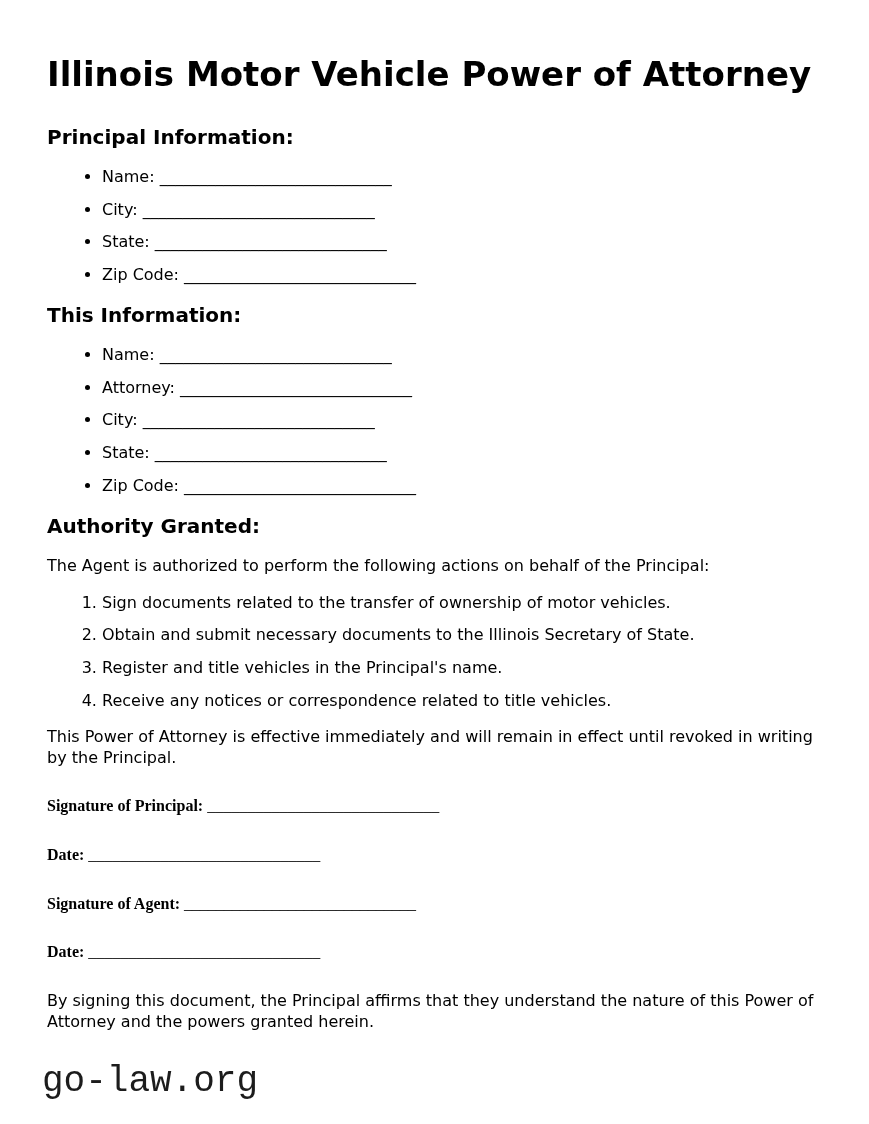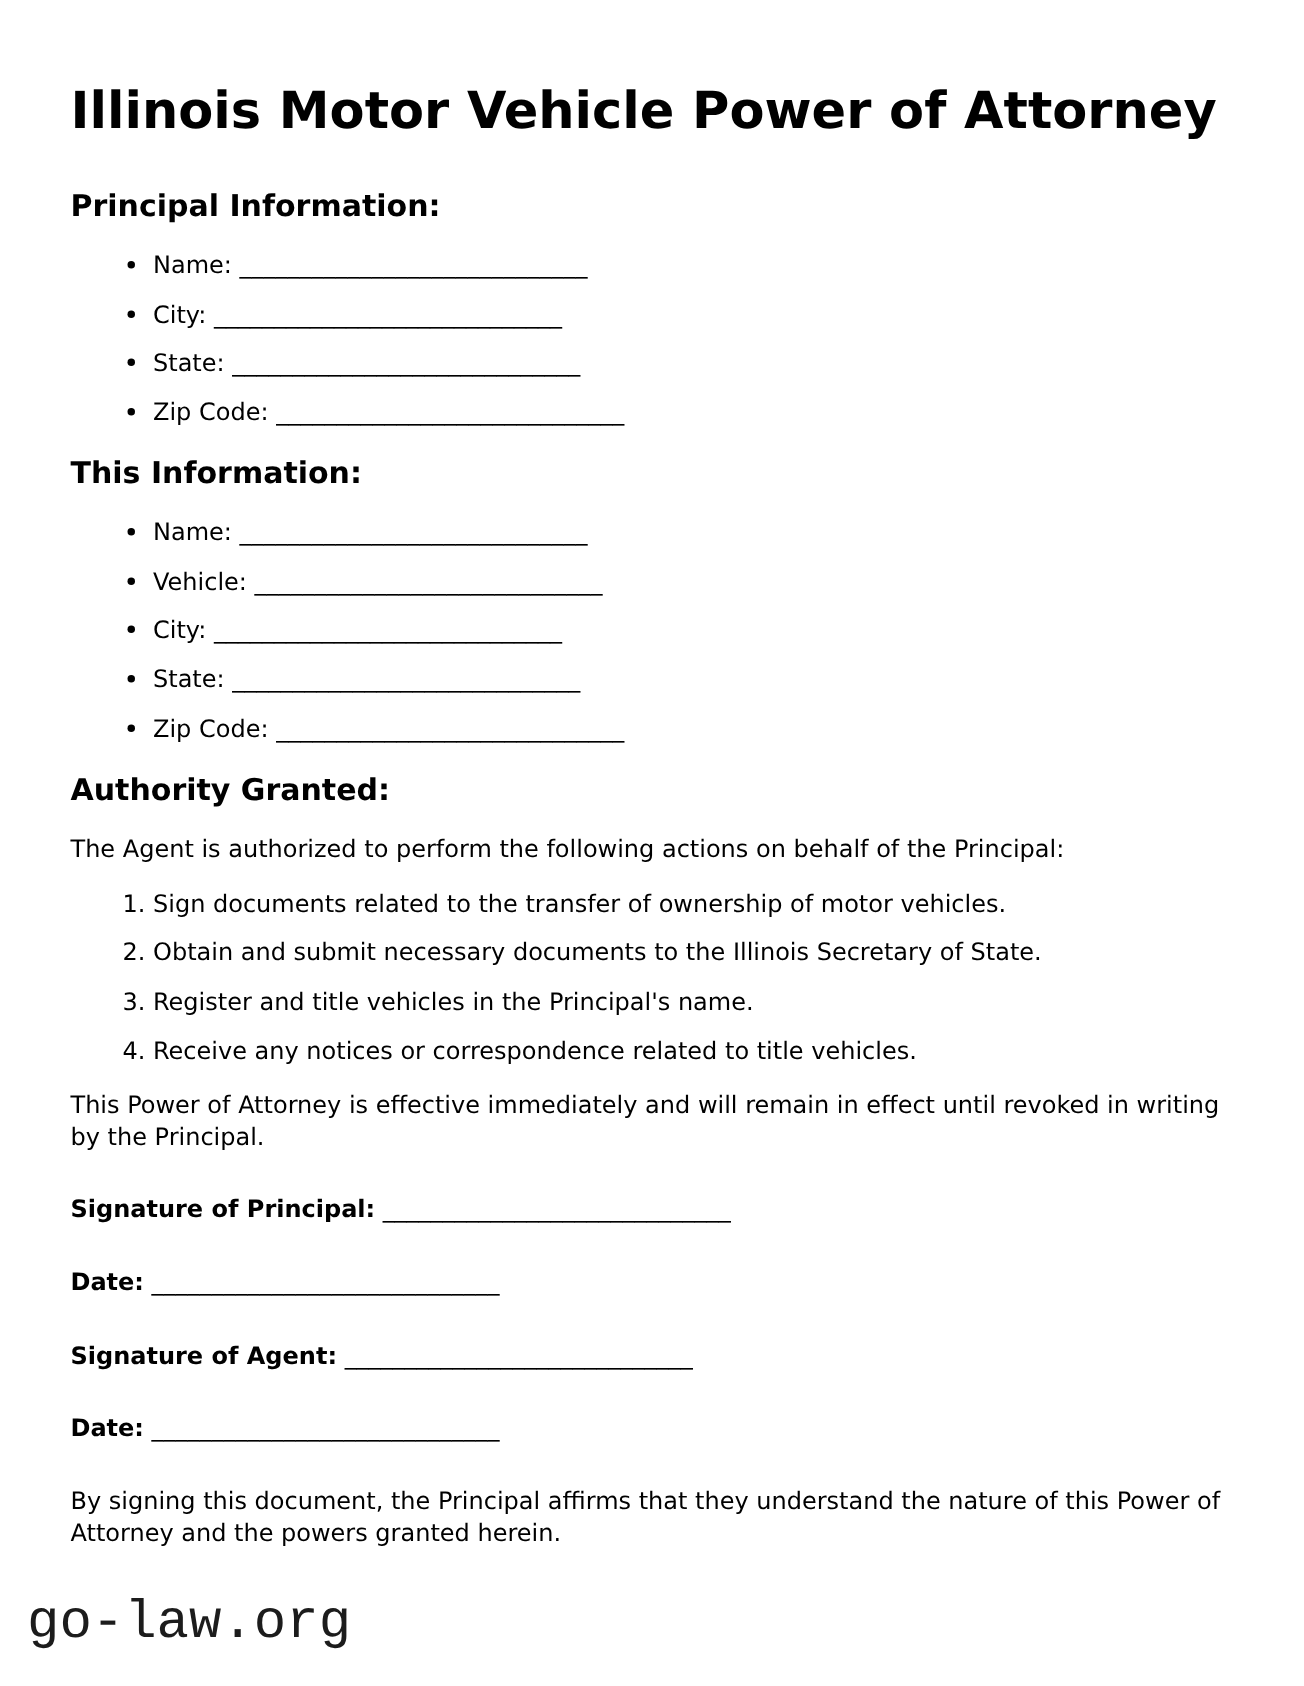--- a/index.html
+++ b/index.html
@@ -29,25 +29,25 @@
     font-size: 20px;
     font-weight: bold;
     margin: 18px 0 16px 0;
   }
   ul.field-list, ol.action-list {
     margin: 16px 0;
     padding-left: 43px;
   }
   ul.field-list li, ol.action-list li { margin: 12px; }
   .blank { font-weight: normal; white-space: nowrap; }
-  p.sig-row { margin: 28px 0; }
+  p.sig-row { margin: 28px 0; font-family: Liberation Serif, serif; }
   p.sig-row .sig-label { font-weight: bold; }
   .footer-mark {
     position: absolute;
-    left: 18px;
+    left: 42px;
     bottom: 22px;
     font-family: "Liberation Mono", monospace;
     font-size: 36px;
     line-height: 1.1;
     color: #1c1c1c;
   }
 </style>
 </head>
 <body>
 
@@ -60,21 +60,21 @@
   <ul class="field-list">
     <li><span>Name:</span> <span class="blank">_____________________________</span></li>
     <li><span>City:</span> <span class="blank">_____________________________</span></li>
     <li><span>State:</span> <span class="blank">_____________________________</span></li>
     <li><span>Zip Code:</span> <span class="blank">_____________________________</span></li>
   </ul>
 
   <h2 class="section-heading">This Information:</h2>
   <ul class="field-list">
     <li><span>Name:</span> <span class="blank">_____________________________</span></li>
-    <li><span>Vehicle:</span> <span class="blank">_____________________________</span></li>
+    <li><span>Attorney:</span> <span class="blank">_____________________________</span></li>
     <li><span>City:</span> <span class="blank">_____________________________</span></li>
     <li><span>State:</span> <span class="blank">_____________________________</span></li>
     <li><span>Zip Code:</span> <span class="blank">_____________________________</span></li>
   </ul>
 
   <h2 class="section-heading">Authority Granted:</h2>
   <p>The Agent is authorized to perform the following actions on behalf of the Principal:</p>
   <ol class="action-list">
     <li>Sign documents related to the transfer of ownership of motor vehicles.</li>
     <li>Obtain and submit necessary documents to the Illinois Secretary of State.</li>

